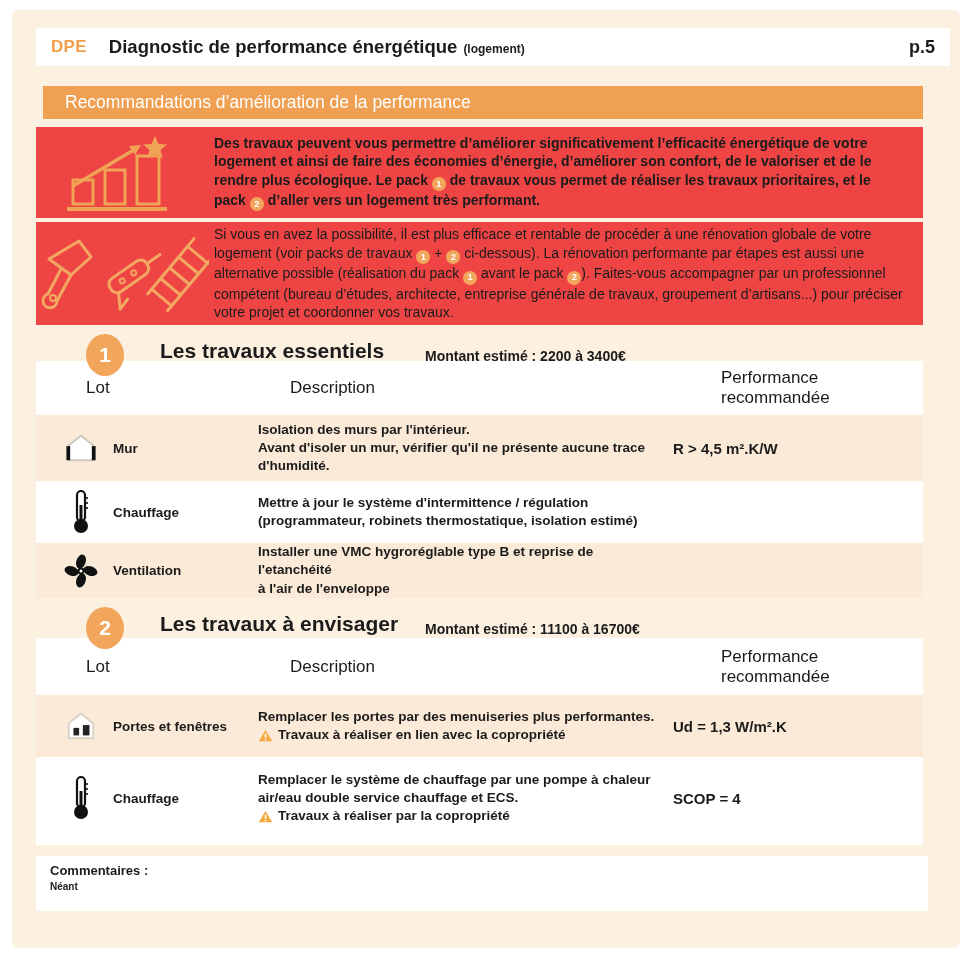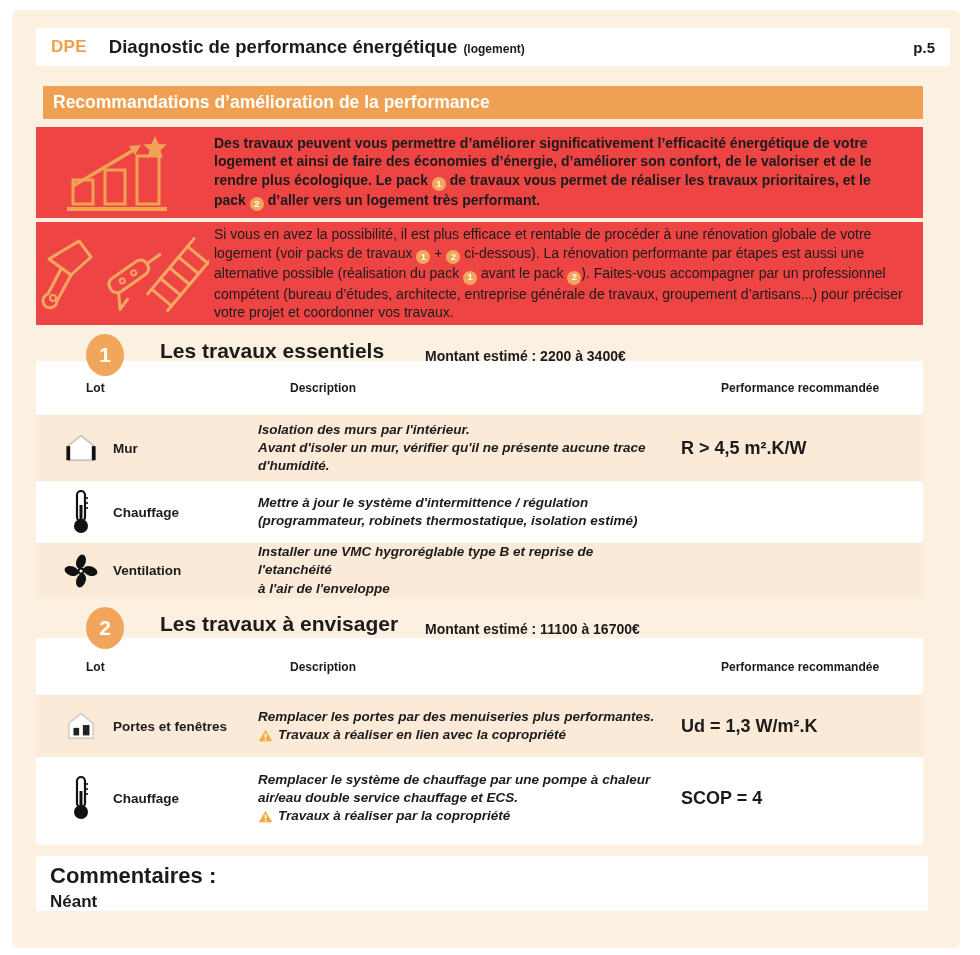--- a/index.html
+++ b/index.html
@@ -8,26 +8,26 @@
 
   .panel { position: absolute; left: 12px; top: 10px; width: 948px; height: 938px;
            background: #FCF0E1; border-radius: 6px; }
 
   
   .header-bar { position: absolute; left: 36px; top: 28px; width: 914px; height: 38px;
                 background: #ffffff; display: flex; align-items: center; padding: 12px 15px; }
   .brand { color: #F0A04B; font-weight: bold; font-size: 17px; letter-spacing: .3px; }
   .doc-title { font-size: 18.5px; font-weight: bold; margin-left: 22px; }
   .doc-unit { font-size: 12px; font-weight: bold; margin-left: 6px; position: relative; top: 2px; }
-  .page-num { margin-left: auto; font-weight: bold; font-size: 15px; }
+  .page-num { margin-left: auto; font-weight: bold; font-size: 18px; }
 
   
   .banner { position: absolute; left: 43px; top: 86px; width: 880px; height: 33px;
-            background: #EFA053; color: #ffffff; font-weight: bold; font-size: 17.5px;
-            line-height: 33px; padding-left: 10px; }
+            background: #EFA053; color: #ffffff; font-weight: normal; font-size: 17.5px;
+            line-height: 33px; padding-left: 22px; }
 
   
   .intro { position: absolute; left: 36px; width: 887px; background: #ef4444;
            display: flex; align-items: center; }
   .intro1 { top: 127px; height: 91px; }
   .intro2 { top: 222px; height: 103px; justify-content: space-between; }
   .intro-icon { width: 178px; display: flex; justify-content: center; align-items: center; flex: 0 0 178px; }
   .intro-text { flex: 1; padding-right: 18px; font-size: 14px; line-height: 1.33; }
   .intro1 .intro-text { font-weight: bold; }
 
@@ -47,42 +47,42 @@
   .sec-est { position: absolute; left: 425px; font-size: 14px; font-weight: bold; z-index: 3; }
   .sec-est1 { top: 348px; }
   .sec-est2 { top: 621px; }
 
   
   .tbl { position: absolute; left: 36px; width: 887px; background: #ffffff; }
   .tbl1 { top: 361px; height: 237px; }
   .tbl2 { top: 638px; height: 207px; }
   .grid { display: grid; grid-template-columns: 65px 145px 415px auto; padding-left: 12px;
           align-items: center; }
-  .thead { font-size: 12px; font-weight: bold; gap: 16px; }
+  .thead { font-size: 17px; font-weight: normal; gap: 16px; }
   .tbl1 .thead { height: 54px; }
   .tbl2 .thead { height: 57px; }
   .th-lot { margin-left: 38px; }
   .row { font-size: 13.5px; }
   .row.alt { background: #FBEAD7; }
   .r-mur { height: 66px; }
   .r-chauf1 { height: 62px; }
   .r-vent { height: 55px; }
   .r-portes { height: 62px; }
   .r-chauf2 { height: 82px; }
   .lot-icon { display: flex; justify-content: center; align-items: center; }
   .lot-label { font-weight: bold; font-size: 13.5px; }
-  .desc { font-weight: bold; line-height: 1.35; padding-right: 10px; font-style: italic; }
-  .perf { font-weight: bold; font-size: 18px; margin-left: 8px; }
+  .desc { font-weight: bold; line-height: 1.35; padding-right: 10px; }
+  .perf { font-weight: bold; font-size: 15px; }
   .warn-line { display: flex; align-items: center; gap: 5px; }
 
   
   .comments { position: absolute; left: 36px; top: 856px; width: 892px; height: 55px;
               background: #ffffff; padding: 7px 14px; }
-  .comments-title { font-size: 22px; font-weight: bold; }
-  .comments-body { font-size: 17px; font-weight: bold; margin-top: 3px; }
+  .comments-title { font-size: 13px; font-weight: bold; }
+  .comments-body { font-size: 10px; font-weight: bold; margin-top: 3px; }
 </style>
 </head>
 <body>
 
 <div class="panel"></div>
 
 <div class="header-bar">
   <span class="brand">DPE</span>
   <span class="doc-title">Diagnostic de performance énergétique</span>
   <span class="doc-unit">(logement)</span>

